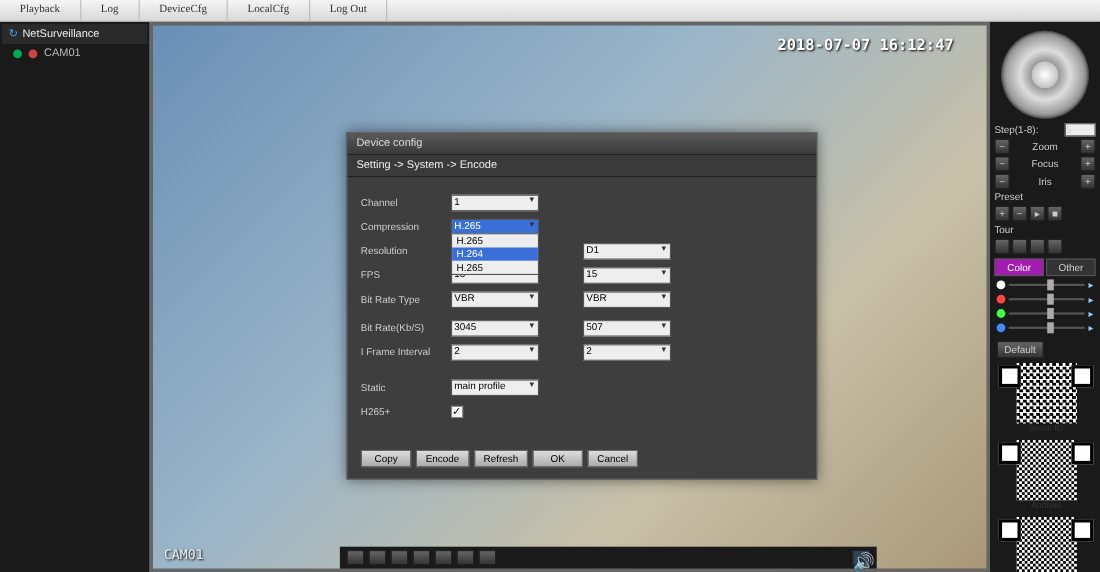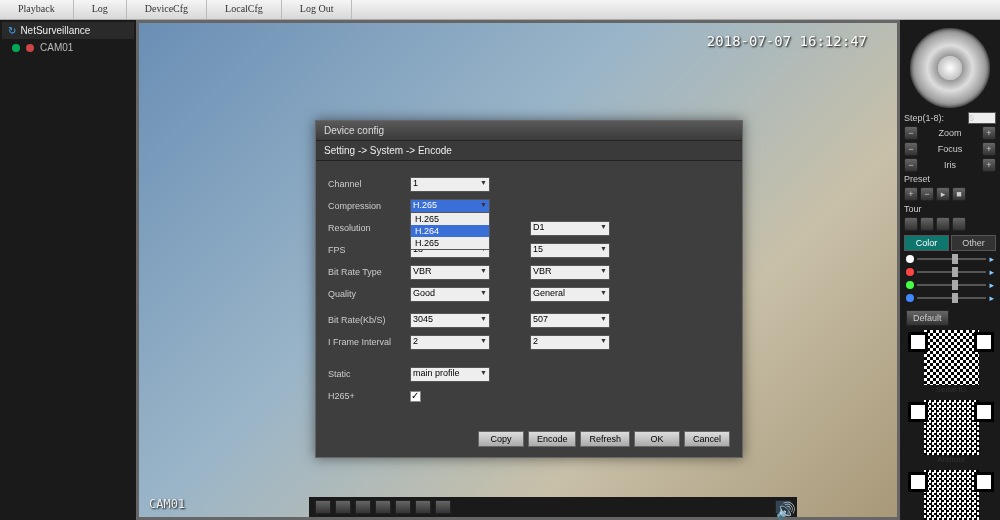--- a/index.html
+++ b/index.html
@@ -11,34 +11,34 @@
   .main { display: flex; height: 500px; }
   .leftpanel { width: 136px; background: #1a1a1a; color: #eee; font-size: 10px; padding: 2px; }
   .leftpanel .hdr { background: #2a2a2a; padding: 3px 6px; display:flex; align-items:center; gap:4px; }
   .leftpanel .hdr::before { content:'↻'; color:#4af; }
   .leftpanel .cam { padding: 3px 6px 3px 10px; display:flex; align-items:center; gap:6px; color:#bbb; }
   .leftpanel .dot { width:8px; height:8px; border-radius:50%; background:#0a5; display:inline-block; }
   .leftpanel .dot.r { background:#c44; }
   
   .video { flex: 1; position: relative; background: #222; border: 3px solid #666; }
   .video-bg { position:absolute; inset:0; background: linear-gradient(135deg,#6a8fb5 0%,#9ab5c8 40%,#c8c0a8 70%,#a89878 100%); }
-  .timestamp { position:absolute; top:10px; right:30px; color:#fff; font-size:14px; font-family:monospace; text-shadow:1px 1px 2px #000; }
+  .timestamp { position:absolute; top:10px; right:30px; color:#fff; font-size:14px; font-family:monospace; text-shadow:1px 1px 2px #000;font-weight:bold; }
   .camlabel { position:absolute; bottom:6px; left:10px; color:#eee; font-size:12px; font-family:monospace; text-shadow:1px 1px 2px #000; }
   
   .rightpanel { width: 100px; background: #1a1a1a; color:#ccc; font-size:9px; padding:4px 2px; }
   .ptz-wheel { width:80px; height:80px; margin:4px auto; border-radius:50%; background:radial-gradient(#ccc 20%,#999 22%,#ddd 40%,#888 70%,#bbb); position:relative; box-shadow:0 0 4px #000 inset; }
   .ptz-wheel::after { content:''; position:absolute; inset:28px; border-radius:50%; background:radial-gradient(#fff,#aaa); }
   .row { display:flex; align-items:center; gap:2px; margin:2px 2px; }
   .row .lbl { flex:1; font-size:9px; }
   .squarebtn { width:14px; height:14px; background:linear-gradient(#666,#333); border:1px solid #222; border-radius:2px; color:#ccc; font-size:9px; display:flex; align-items:center; justify-content:center; cursor:pointer; }
   .step-sel { width:28px; height:12px; background:#eee; border:1px solid #555; font-size:9px; }
   .presetrow { display:flex; gap:2px; margin:3px 2px; flex-wrap:wrap; }
   .colortab { display:flex; gap:2px; margin:4px 2px 2px; }
   .colortab div { flex:1; text-align:center; padding:2px; background:#333; border:1px solid #555; font-size:9px; cursor:pointer; }
-  .colortab div.active { background:#0f766e; color:#fff; }
+  .colortab div.active { background:#a21caf; color:#fff; }
   .slider { display:flex; align-items:center; gap:3px; margin:3px 4px; }
   .slider .cdot { width:8px; height:8px; border-radius:50%; }
   .slider .track { flex:1; height:2px; background:#555; position:relative; }
   .slider .track::after { content:''; position:absolute; width:6px; height:10px; background:#aaa; top:-4px; left:50%; }
   .slider .arrow { color:#8cf; font-size:9px; }
   .defbtn { margin:4px; padding:2px 6px; background:linear-gradient(#666,#333); border:1px solid #222; font-size:9px; color:#ccc; display:inline-block; cursor:pointer; }
   
   
   .dialog { position:absolute; left:315px; top:120px; width:428px; background:#3e3e3e; border:1px solid #666; box-shadow:0 0 12px rgba(0,0,0,.5); color:#ccc; font-size:10px; }
   .dlg-title { background:linear-gradient(#5a5a5a,#3a3a3a); padding:4px 8px; border-bottom:1px solid #222; color:#ddd; }
@@ -47,21 +47,21 @@
   .frow { display:flex; align-items:center; margin:4px 0; height:18px; }
   .frow .flabel { width:82px; font-size:9px; color:#ccc; }
   .sel { width:80px; height:15px; background:#eee; border:1px solid #555; font-size:9px; padding:0 2px; color:#000; position:relative; }
   .sel::after { content:'▼'; position:absolute; right:2px; top:1px; font-size:7px; color:#333; }
   .sel2 { margin-left:40px; }
   .drop { position:absolute; background:#eee; border:1px solid #555; width:80px; font-size:9px; z-index:10; }
   .drop div { padding:1px 4px; color:#000; }
   .drop div.hl { background:#3a6fd8; color:#fff; }
   .cb { width:11px; height:11px; border:1px solid #888; background:#fff; display:inline-block; position:relative; }
   .cb.on::after { content:'✓'; position:absolute; top:-2px; left:0; font-size:10px; color:#000; }
-  .btnrow { display:flex; gap:4px; margin-top:18px; padding-top:8px;justify-content:flex-end; }
+  .btnrow { display:flex; gap:4px; margin-top:18px; padding-top:8px; }
   .dbtn { padding:2px 8px; background:linear-gradient(#ddd,#aaa); border:1px solid #666; font-size:9px; color:#000; cursor:pointer; min-width:46px; text-align:center; }
   
   .bottombar { position:absolute; bottom:0; left:170px; right:100px; height:20px; background:#1a1a1a; display:flex; align-items:center; padding:0 6px; gap:4px; }
   .gridbtn { width:16px; height:14px; background:linear-gradient(#666,#333); border:1px solid #222; cursor:pointer; }
   .qr::before,.qr::after { content:''; position:absolute; width:14px; height:14px; border:3px solid #000; background:#fff; }
   .qr::before { top:2px; left:2px; }
   .qr::after { top:2px; right:2px; }
   .qrlabel { font-size:8px; color:#333; writing-mode:horizontal-tb; }
 </style>
 </head>
@@ -196,25 +196,20 @@
     <div class="frow">
       <span class="flabel">FPS</span>
       <span class="sel">18</span>
       <span class="sel sel2">15</span>
     </div>
     <div class="frow">
       <span class="flabel">Bit Rate Type</span>
       <span class="sel">VBR</span>
       <span class="sel sel2">VBR</span>
     </div>
-    <div class="frow">
-      <span class="flabel">Quality</span>
-      <span class="sel">Good</span>
-      <span class="sel sel2">General</span>
-    </div>
     <div class="frow" style="margin-top:8px">
       <span class="flabel">Bit Rate(Kb/S)</span>
       <span class="sel">3045</span>
       <span class="sel sel2">507</span>
     </div>
     <div class="frow">
       <span class="flabel">I Frame Interval</span>
       <span class="sel">2</span>
       <span class="sel sel2">2</span>
     </div>

